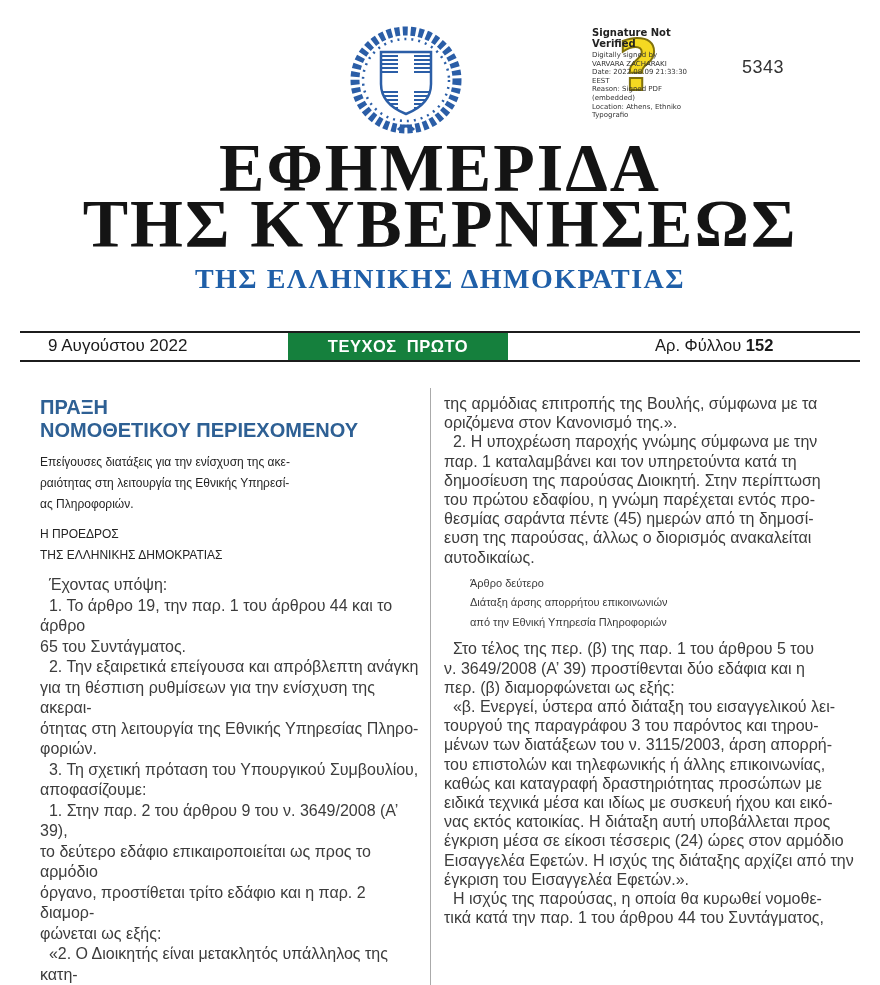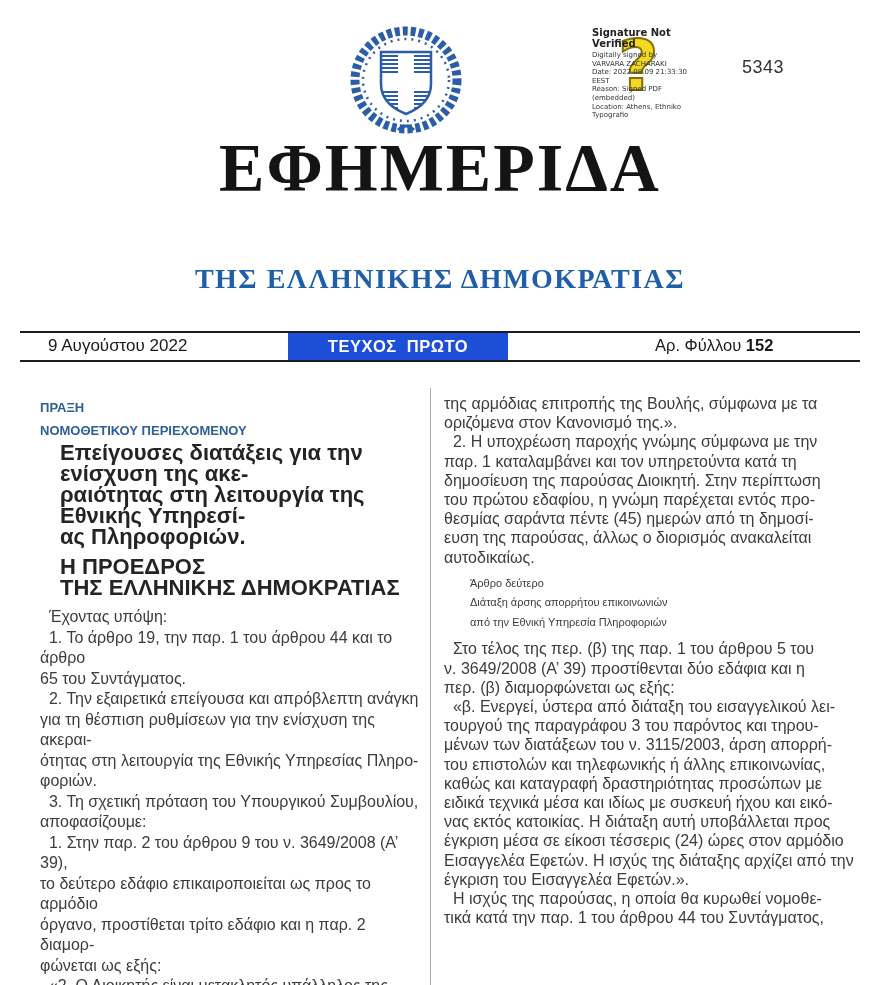--- a/index.html
+++ b/index.html
@@ -36,34 +36,34 @@
     font-size:28px; letter-spacing:1.5px;
   }
 
   
   .rule { position:absolute; left:20px; right:20px; height:2px; background:#1c1c1c; }
   .rule-top { top:331px; }
   .rule-bottom { top:360px; }
   .bar-date { position:absolute; left:48px; top:336px; font-size:17px; color:#1a1a1a; }
   .bar-box {
     position:absolute; left:288px; top:333px; width:220px; height:27px;
-    background:#1d4ed8; color:#ffffff; text-align:center; line-height:27px;
+    background:#15803d; color:#ffffff; text-align:center; line-height:27px;
     font-weight:bold; font-size:16.5px; letter-spacing:.5px; white-space:pre;
   }
   .bar-sheet { position:absolute; left:655px; top:336px; font-size:16.5px; color:#1a1a1a;text-align:center; }
   .bar-sheet b { font-weight:bold; }
 
   
   .divider { position:absolute; left:430px; top:388px; width:1px; height:597px; background:#aaaaaa; }
   .col { position:absolute; top:396px; }
   .col-left  { left:40px;  width:380px; }
   .col-right { left:444px; width:414px; top:394px; }
 
-  .h-blue   { font-size:13px; font-weight:bold; color:#2e6094; line-height:23px; margin-bottom:0; white-space:pre-wrap; }
-  .p-bold   { font-size:22px; font-weight:bold; color:#242424; line-height:21px; margin-bottom:9px; white-space:pre-wrap;margin-left:20px; }
+  .h-blue   { font-size:20px; font-weight:bold; color:#2e6094; line-height:23px; margin-bottom:10px; white-space:pre-wrap; }
+  .p-bold   { font-size:12px; font-weight:normal; color:#242424; line-height:21px; margin-bottom:9px; white-space:pre-wrap; }
   .body-txt { font-size:16px; line-height:20.5px; color:#3c3c3c; white-space:pre-wrap; }
   .art      { font-size:11px; line-height:21px; color:#3c3c3c; margin:8px 0 8px 28px; white-space:pre-wrap; }
 
   .col-right .body-txt { line-height:19.2px; }
   .col-right .art { line-height:19.5px; margin:7px 0 7px 26px; }
 </style>
 </head>
 <body>
 
 <div class="page">
@@ -100,20 +100,21 @@
 EEST
 Reason: Signed PDF
 (embedded)
 Location: Athens, Ethniko
 Typografio</div>
   </div>
 
   <div class="page-num">5343</div>
 
   <div class="title-1">ΕΦΗΜΕΡΙΔΑ</div>
+  <div class="title-2">ΤΗΣ ΚΥΒΕΡΝΗΣΕΩΣ</div>
   <div class="subtitle">ΤΗΣ ΕΛΛΗΝΙΚΗΣ ΔΗΜΟΚΡΑΤΙΑΣ</div>
 
   <div class="rule rule-top"></div>
   <div class="bar-date">9 Αυγούστου 2022</div>
   <div class="bar-box">ΤΕΥΧΟΣ  ΠΡΩΤΟ</div>
   <div class="bar-sheet"><span>Αρ. Φύλλου</span>&nbsp;<b>152</b></div>
   <div class="rule rule-bottom"></div>
 
   <div class="divider"></div>
 

